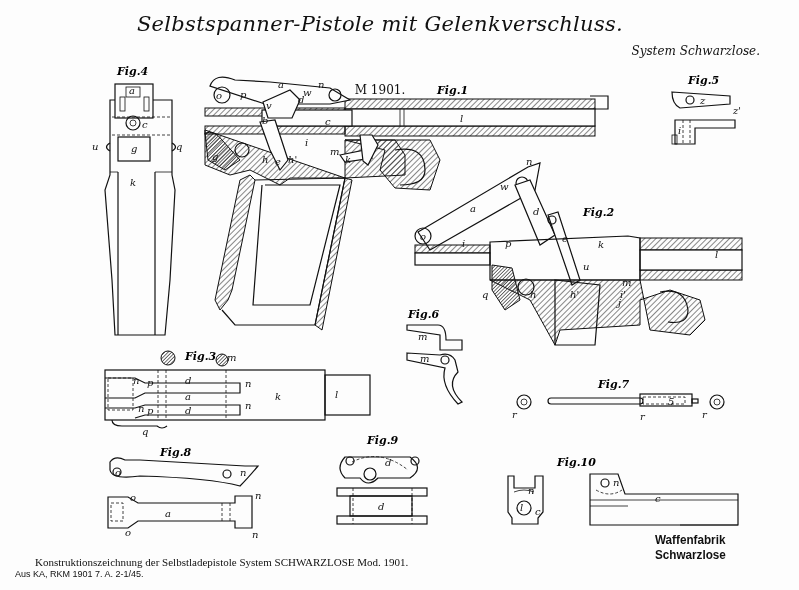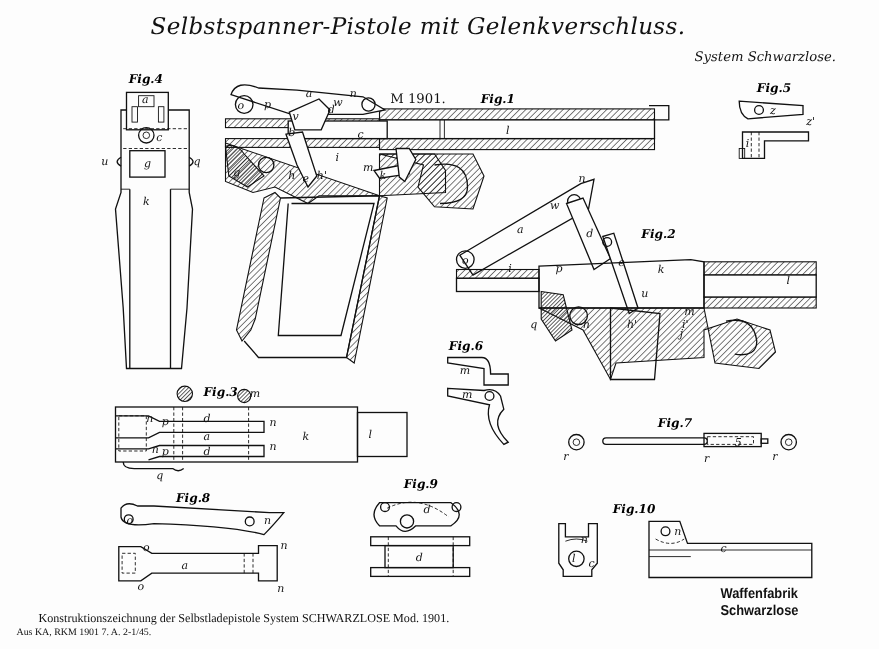--- a/index.html
+++ b/index.html
@@ -5,21 +5,21 @@
   html, body { margin: 0; padding: 0; background: #fdfdfd; }
   body { width: 799px; height: 590px; position: relative; overflow: hidden;
          font-family: "DejaVu Serif", serif; color: #111; }
   .abs { position: absolute; }
   .title { left: 0; width: 760px; top: 12px; text-align: center;
            font-family: "DejaVu Serif", serif; font-style: italic; font-size: 21px; letter-spacing: 0.3px; }
   .subtitle { left: 0; width: 760px; top: 44px; text-align: right; font-style: italic; font-size: 12px; }
   .model { left: 0; width: 760px; top: 59px; text-align: center; font-size: 12px; margin-top: 24px; }
   .figlabel { font-style: italic; font-weight: bold; font-size: 11px; }
   .caption1 { left: 15px; top: 556px; font-family: "Liberation Serif", serif; font-size: 11px; margin-left: 20px; }
-  .caption2 { left: 15px; top: 569px; font-family: Liberation Serif, serif; font-size: 9px; }
+  .caption2 { left: 15px; top: 569px; font-family: Liberation Sans, sans-serif; font-size: 9px; }
   .maker { left: 655px; top: 532px; font-family: "Liberation Sans", sans-serif; font-weight: bold; font-size: 13px; transform: scaleX(0.9); transform-origin: left; }
   svg.drawing { position: absolute; left: 0; top: 0; }
   .ln { fill: none; stroke: #111; stroke-width: 1.2; }
   .thin { fill: none; stroke: #111; stroke-width: 0.8; }
   .dash { fill: none; stroke: #111; stroke-width: 0.8; stroke-dasharray: 3 2; }
   .hatch { fill: url(#hatch); stroke: #111; stroke-width: 1; }
   .dark { fill: url(#hatchDense); stroke: #111; stroke-width: 1; }
   .white { fill: #fdfdfd; stroke: #111; stroke-width: 1.2; }
   .partl { font-family: "DejaVu Serif", serif; font-style: italic; font-size: 10px; fill: #111; }
 </style>

